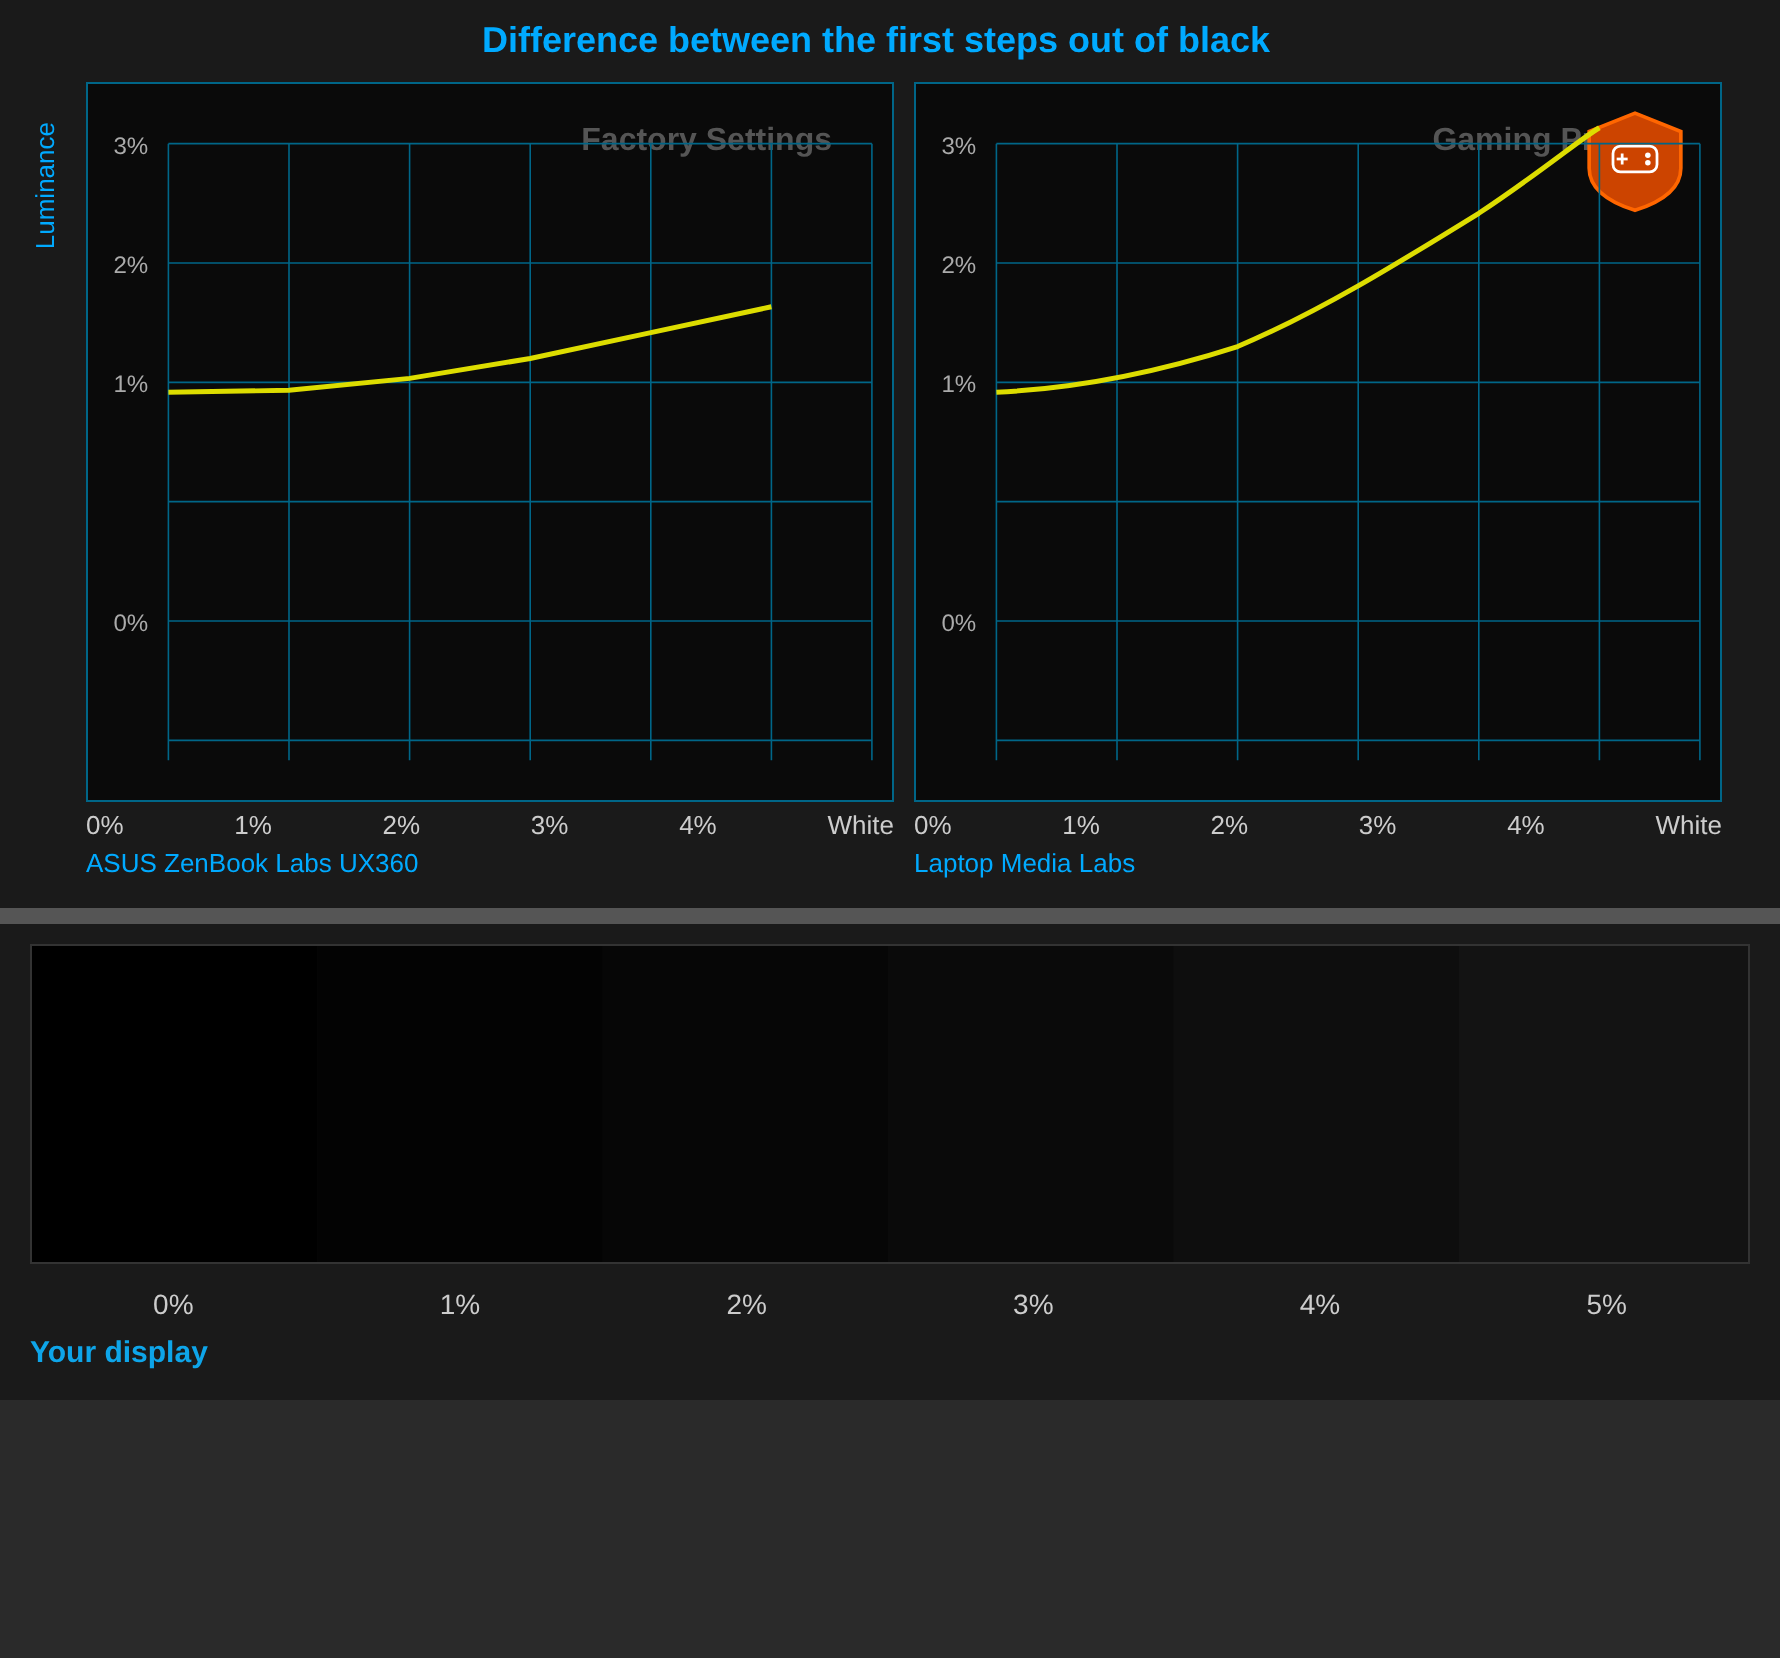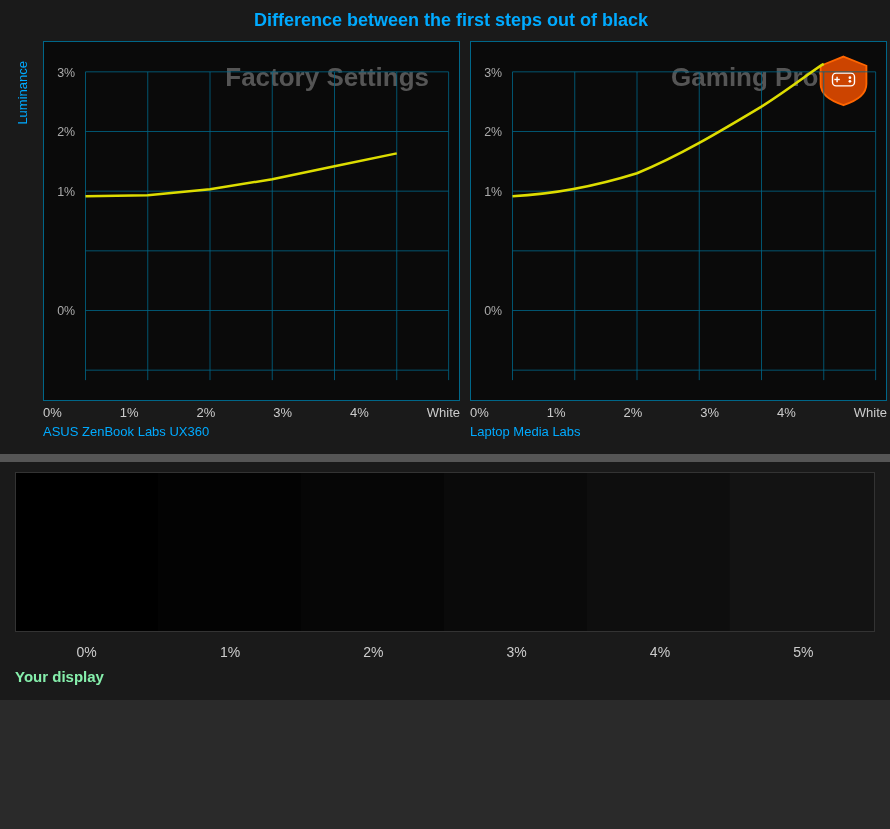--- a/index.html
+++ b/index.html
@@ -5,21 +5,21 @@
     * { margin: 0; padding: 0; box-sizing: border-box; }
     body {
       background: #2a2a2a;
       font-family: Arial, sans-serif;
       width: 890px;
       min-height: 829px;
     }
 
     .top-section {
       background: #1a1a1a;
-      padding: 10px 3px 15px 15px;
+      padding: 10px 29px 15px 15px;
     }
 
     .chart-title {
       text-align: center;
       color: #00aaff;
       font-size: 18px;
       font-weight: bold;
       margin-bottom: 10px;
     }
 
@@ -49,21 +49,21 @@
       position: relative;
       background: #0a0a0a;
       border: 1px solid #006688;
       height: 360px;
       width: 100%;
     }
 
     .chart-watermark {
       position: absolute;
       color: #555;
-      font-size: 26px;
+      font-size: 16px;
       font-weight: bold;
       top: 20px;
       right: 30px;
     }
 
     .gaming-icon {
       position: absolute;
       top: 10px;
       right: 15px;
       width: 55px;
@@ -121,21 +121,21 @@
 
     .bottom-x-labels {
       display: flex;
       justify-content: space-around;
       padding: 4px 0;
       color: #ccc;
       font-size: 14px;
     }
 
     .your-display-label {
-      color: #86efac;
+      color: #0ea5e9;
       font-size: 15px;
       font-weight: bold;
       margin-top: 4px;
     }
   </style>
 </head>
 <body>
 
 <div class="top-section">
   <div class="chart-title">Difference between the first steps out of black</div>

